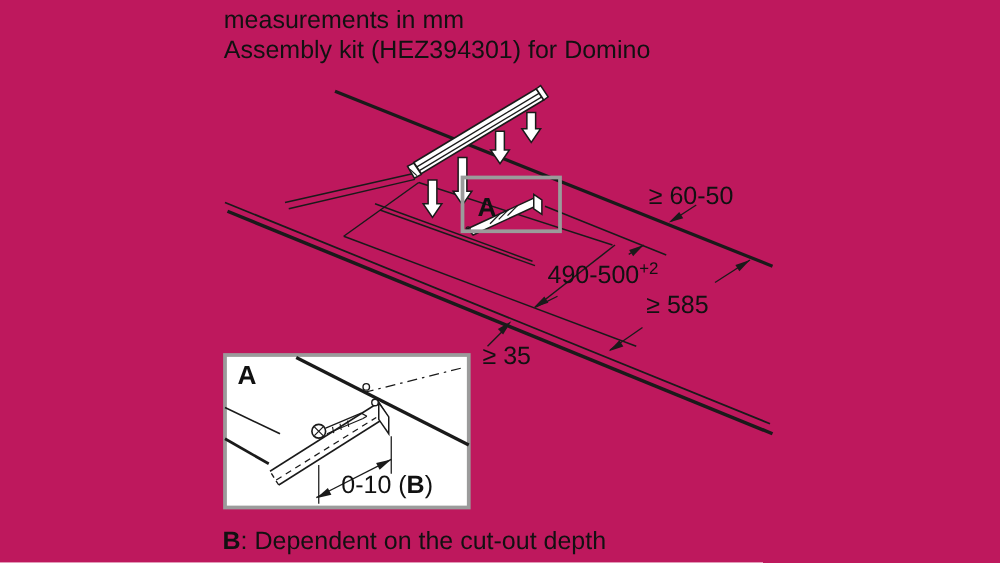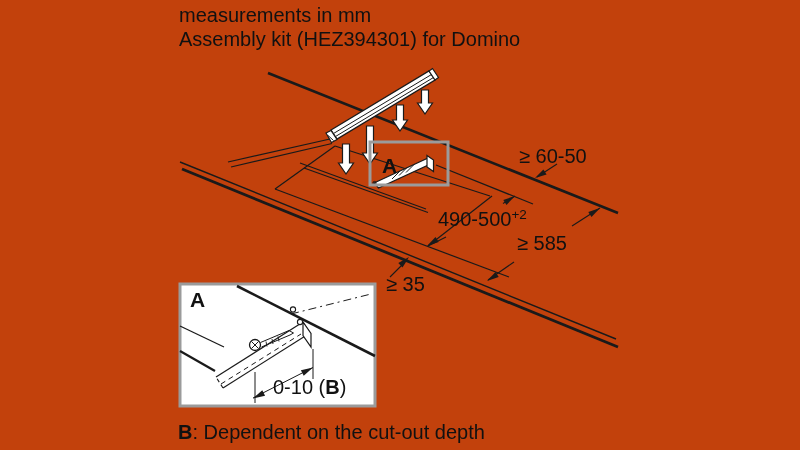--- a/index.html
+++ b/index.html
@@ -1,16 +1,16 @@
 <!DOCTYPE html>
 <html><head>
 <meta charset="utf-8">
 <style>
   html,body{margin:0;padding:0;background:#fff;}
-  .stage{position:relative;width:800px;height:450px;background:#c2410c;overflow:hidden;}
+  .stage{position:relative;width:800px;height:450px;background:#be185d;overflow:hidden;}
   svg text{font-family:"Liberation Sans", sans-serif;fill:#111;}
   .t20{font-size:20px;}
   .t21b{font-size:21px;font-weight:bold;}
   .sup{font-size:13.5px;}
   .b{font-weight:bold;}
   .ln{stroke:#1a1a1a;fill:none;}
   .wfill{fill:#ffffff;stroke:#1a1a1a;}
   .ah{fill:#1a1a1a;stroke:none;}
 </style>
 </head>

